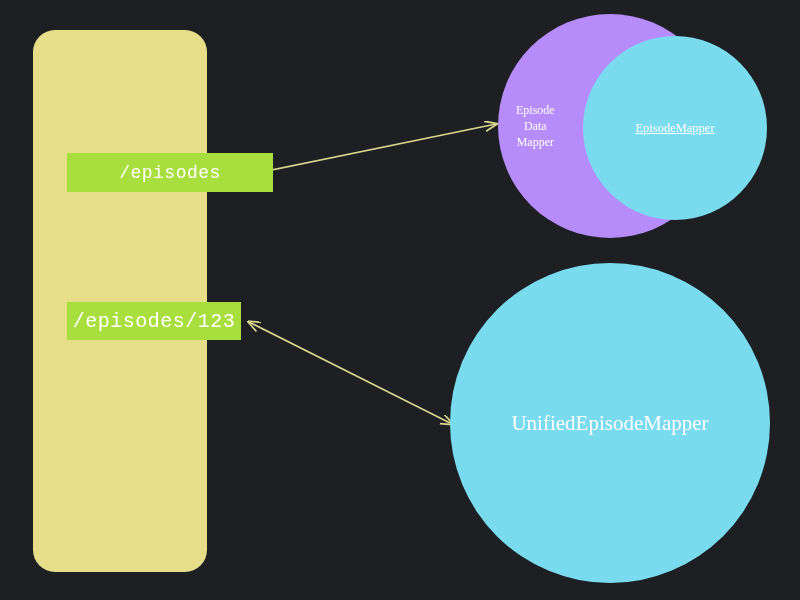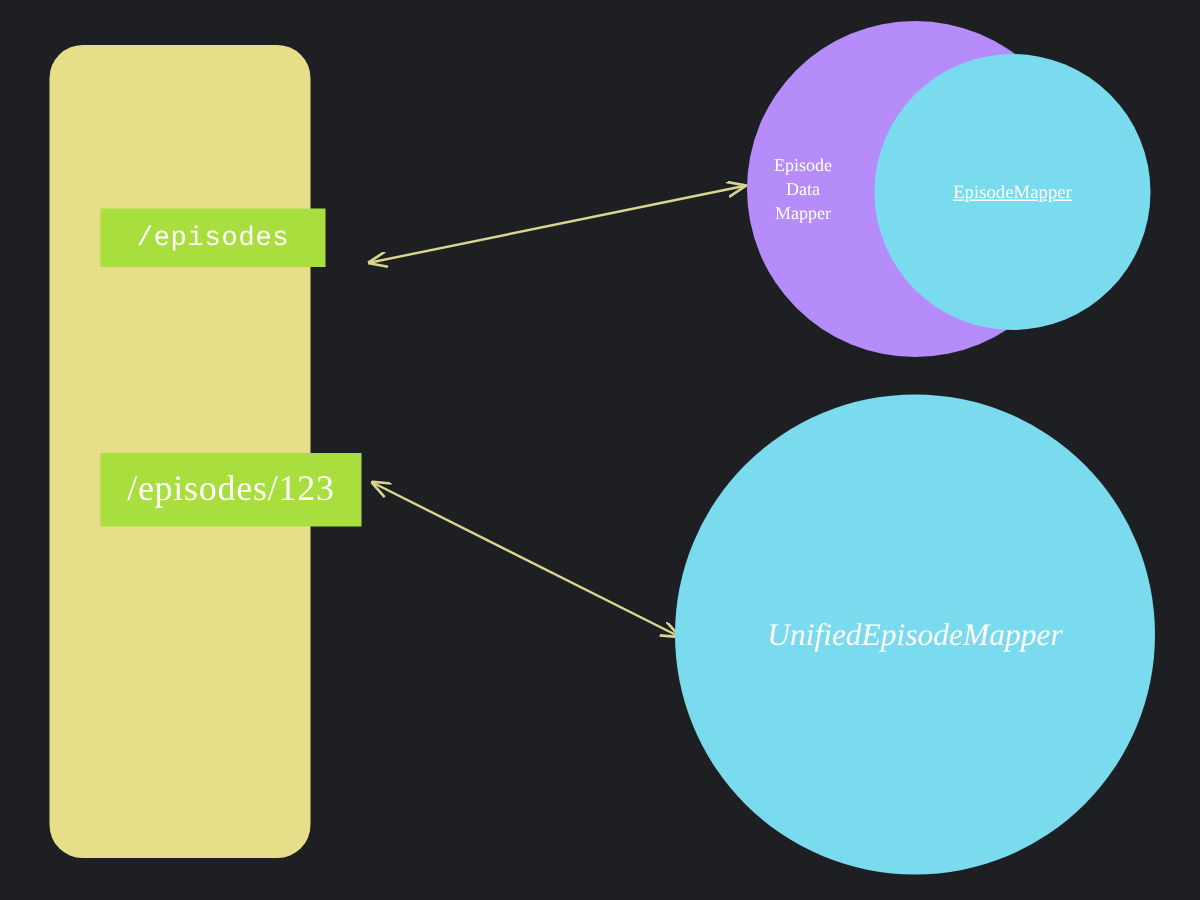--- a/index.html
+++ b/index.html
@@ -36,32 +36,31 @@
     font-family: "Liberation Mono", "DejaVu Sans Mono", monospace;
     display: flex;
     align-items: center;
     justify-content: center;
     letter-spacing: 0.5px;
     white-space: nowrap;
     box-sizing: border-box;
   }
   #chip-episodes {
     left: 67px;
-    top: 139px;
-    width: 150px;
+    top: 153px;
+    width: 206px;
     height: 39px;
     font-size: 18px;
   }
   #chip-episode-123 {
     left: 67px;
     top: 302px;
     width: 174px;
-    height: 49px;
-    font-size: 24px;
-    font-family: Liberation Serif, serif;
+    height: 38px;
+    font-size: 20px;
   }
 
   
   .circle {
     position: absolute;
     border-radius: 50%;
     color: #ffffff;
     display: flex;
     align-items: center;
     justify-content: center;
@@ -88,21 +87,20 @@
     font-size: 12.5px;
     text-decoration: underline;
   }
   #circle-unified-episode-mapper {
     left: 450px;
     top: 263px;
     width: 320px;
     height: 320px;
     background: #7adbef;
     font-size: 21px;
-    font-style: italic;
   }
 
   .circle-label {
     pointer-events: none;
   }
   .circle-label .line { display: block; }
 
   
   #arrow-layer {
     position: absolute;

